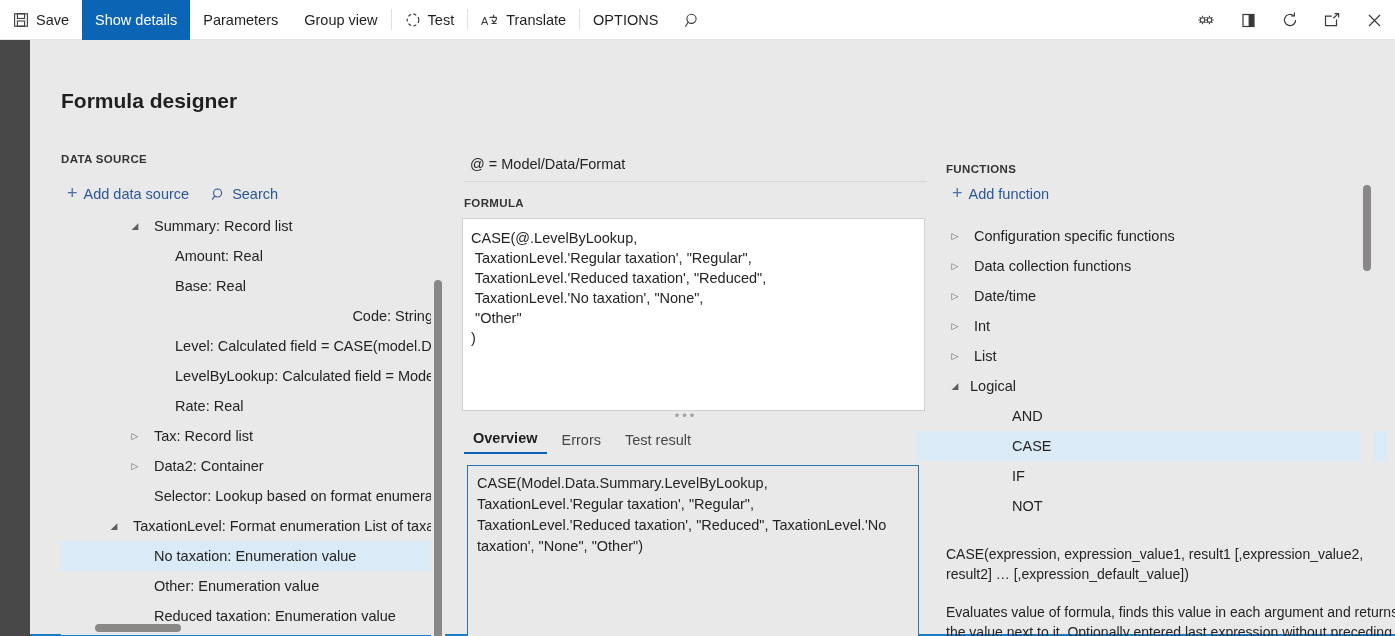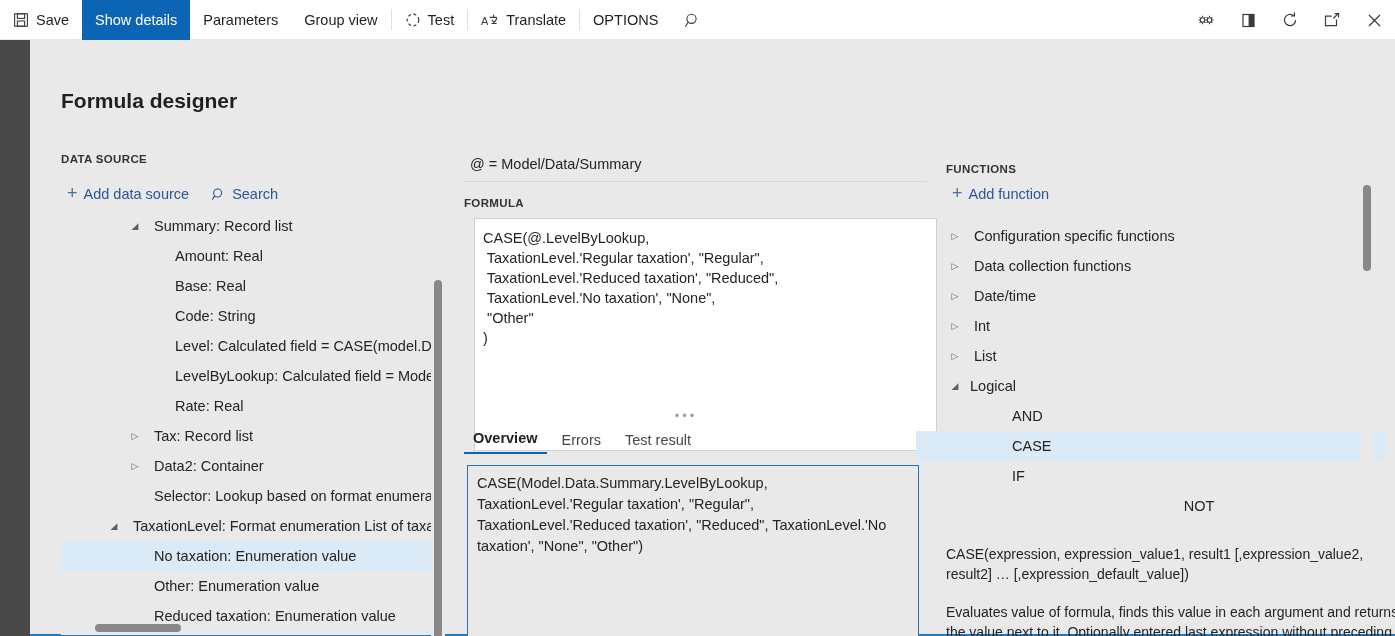--- a/index.html
+++ b/index.html
@@ -91,21 +91,21 @@
     background: #8a8886;
   }
 
   
   #binding-row {
     position: absolute; left: 434px; top: 116px; width: 463px; height: 26px;
     font-size: 14.5px; color: #252423; border-bottom: 1px solid #d6d6d6;
     padding-left: 6px;
   }
   #formula-box {
-    position: absolute; left: 444px; top: 178px; width: 463px; height: 233px;
+    position: absolute; left: 432px; top: 178px; width: 463px; height: 193px;
     background: #ffffff; border: 1px solid #d0d0d0;
     padding: 9px 10px 0 8px;
     font-size: 14.5px; color: #252423; line-height: 20px;
     white-space: pre; overflow: hidden;
   }
   #grip {
     position: absolute; left: 644px; top: 371px; width: 24px; height: 12px;
     letter-spacing: 3px; color: #a19f9d; font-size: 13px; line-height: 10px;
     text-align: center;
   }
@@ -253,21 +253,21 @@
         <span style="margin-left: 12px;">Summary: Record list</span>
       </div>
       <div class="tree-row" style="padding-left: 88px;">
         <span class="chev none">&nbsp;</span>
         <span style="margin-left: 12px;">Amount: Real</span>
       </div>
       <div class="tree-row" style="padding-left: 88px;">
         <span class="chev none">&nbsp;</span>
         <span style="margin-left: 12px;">Base: Real</span>
       </div>
-      <div class="tree-row" style="padding-left: 88px;">
+      <div class="tree-row" style="padding-left: 88px; justify-content: flex-end;">
         <span class="chev none">&nbsp;</span>
         <span style="margin-left: 12px;">Code: String</span>
       </div>
       <div class="tree-row" style="padding-left: 88px;">
         <span class="chev none">&nbsp;</span>
         <span style="margin-left: 12px;">Level: Calculated field = CASE(model.Data.Su</span>
       </div>
       <div class="tree-row" style="padding-left: 88px;">
         <span class="chev none">&nbsp;</span>
         <span style="margin-left: 12px;">LevelByLookup: Calculated field = Model.Sel</span>
@@ -307,21 +307,21 @@
       <div class="tree-row" style="padding-left: 67px;"></div>
     </div>
 
   <div class="sb-v" style="left:401px; top:200px; height:421px;">
     <div class="thumb" style="top:40px; height:380px;"></div>
   </div>
   <div class="sb-h" style="left:31px; top:581px; width:372px;">
     <div class="thumb" style="left:34px; width:86px;"></div>
   </div>
 
-  <div id="binding-row">@ = Model/Data/Summary</div>
+  <div id="binding-row">@ = Model/Data/Format</div>
 
   <div class="section-label" style="left:434px; top:157px;">FORMULA</div>
 
   <div id="formula-box">CASE(@.LevelByLookup,
  TaxationLevel.'Regular taxation', "Regular",
  TaxationLevel.'Reduced taxation', "Reduced",
  TaxationLevel.'No taxation', "None",
  "Other"
 )</div>
 
@@ -374,21 +374,21 @@
         <span style="margin-left: 12px;">AND</span>
       </div>
       <div class="tree-row selected" style="padding-left: 70px;">
         <span class="chev none">&nbsp;</span>
         <span style="margin-left: 12px;">CASE</span>
       </div>
       <div class="tree-row" style="padding-left: 70px;">
         <span class="chev none">&nbsp;</span>
         <span style="margin-left: 12px; text-align: center;">IF</span>
       </div>
-      <div class="tree-row" style="padding-left: 70px; justify-content: center;">
+      <div class="tree-row" style="padding-left: 70px;">
         <span class="chev none">&nbsp;</span>
         <span style="margin-left: 12px;">NOT</span>
       </div>
     </div>
 
   <div class="sb-v" style="left:1330px; top:140px; height:300px;">
     <div class="thumb" style="top:5px; height:86px;"></div>
   </div>
 
   <div id="func-desc">

